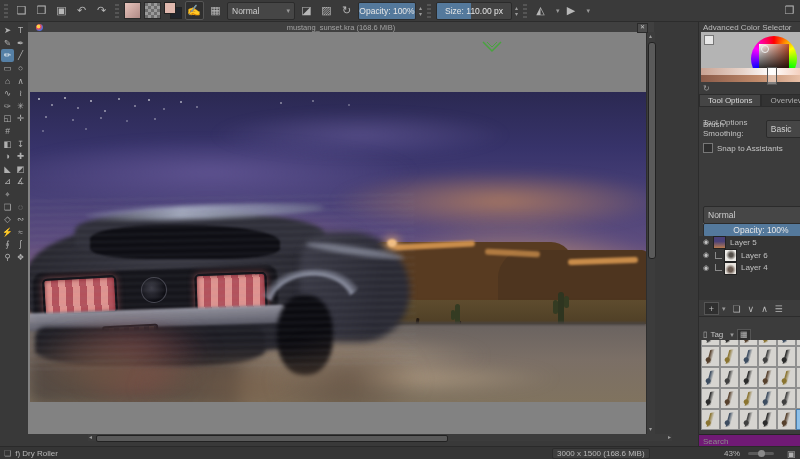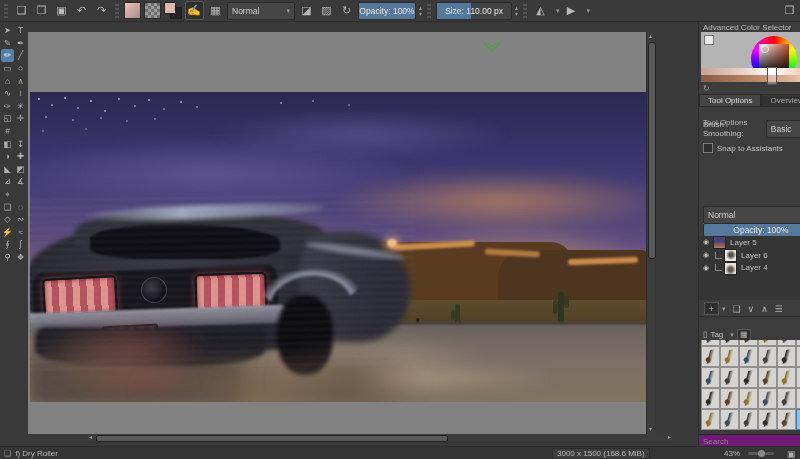--- a/index.html
+++ b/index.html
@@ -302,20 +302,25 @@
       <div class="tool">∾</div>
       <div class="tool">⚡</div>
       <div class="tool">≈</div>
       <div class="tool">∮</div>
       <div class="tool">ʃ</div>
       <div class="tool">⚲</div>
       <div class="tool">❖</div>
     </div>
 
   <div id="canvas-area" class="abs">
+    <div id="doc-titlebar" class="abs">
+      <div id="krita-logo"></div>
+      <div id="doc-title">mustang_sunset.kra (168.6 MiB)</div>
+      <div id="doc-close">✕</div>
+    </div>
     <div id="surround" class="abs">
 
       <div id="painting" class="abs">
         <div class="sky"></div>
         <div class="stars"></div>
         <div class="cl1"></div>
         <div class="cl2"></div>
         <div class="cl4"></div>
         <div class="cl3"></div>
         <div class="sunglow"></div>

